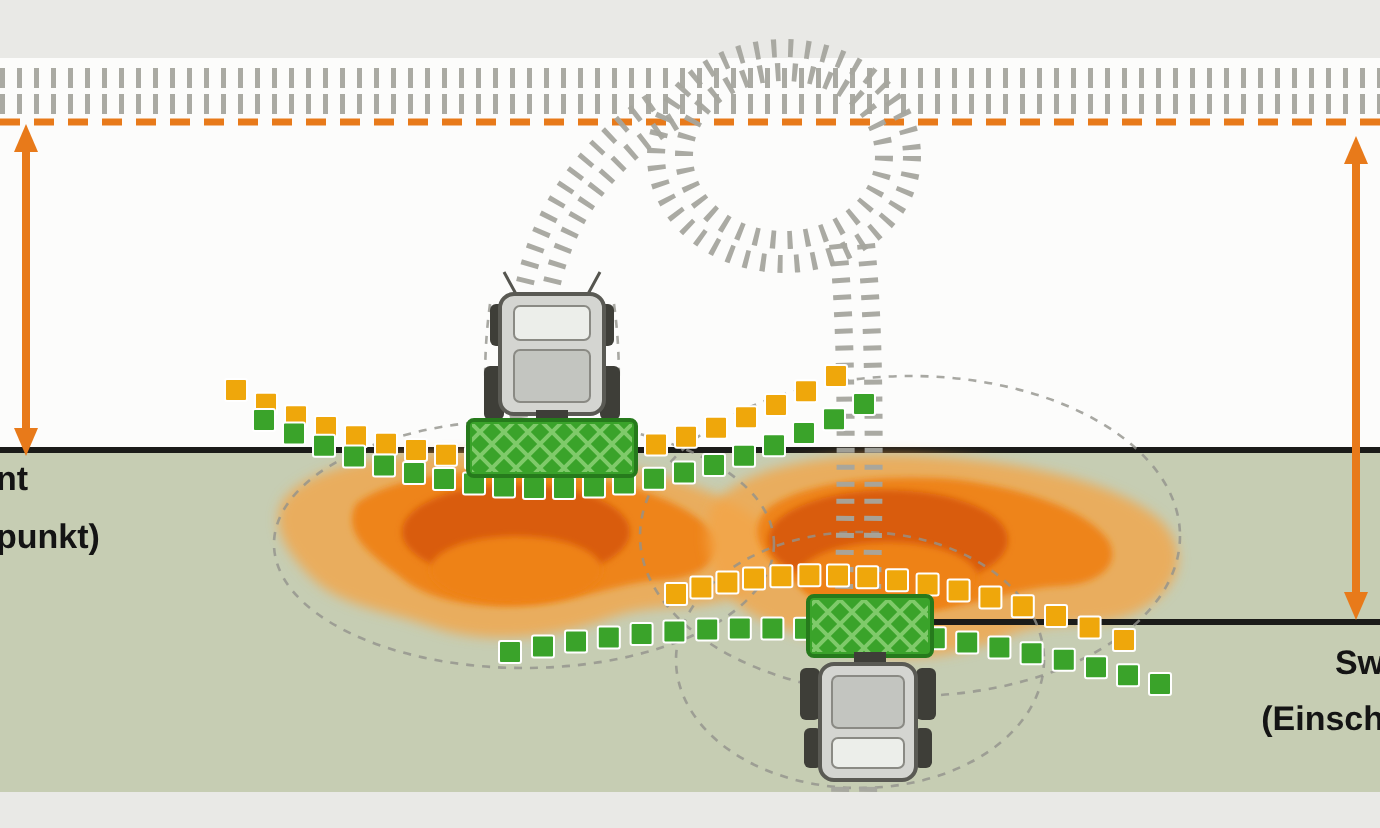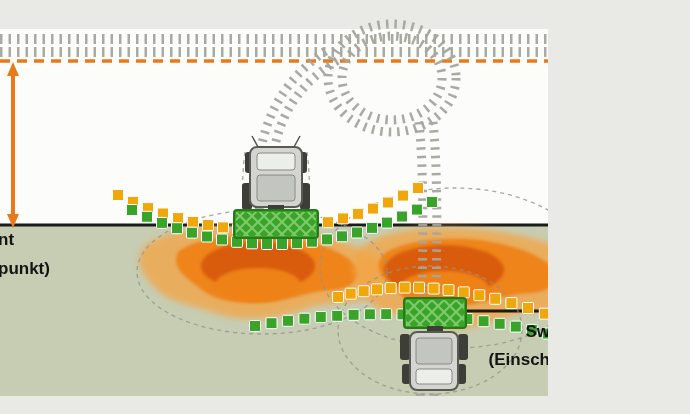--- a/index.html
+++ b/index.html
@@ -1,16 +1,16 @@
 <!DOCTYPE html>
 <html style="--bg-strip: #e9e9e6; --field-white: #fcfcfb; --field-green: #c6cdb3; --accent-orange: #e87a1a; --track-gray: #a5a59e; --guide-gray: #92928c; --blob-light: #f3a447; --blob-mid: #ee8214; --blob-dark: #d95c09; --swath-yellow: #efa70b; --swath-green: #3aa32a; --tractor-green: #3aa32a; --tractor-dark-green: #267a1c; --lattice-green: #7fca6a; --cab-gray: #d4d5d1; --cab-outline: #5a5a54; --line-black: #1b1b19;"><head>
 <meta charset="utf-8">
 <style>
   html,body{margin:0;padding:0;background:#e9e9e6;}
-  #stage{position:relative;width:548px;height:414px;overflow:hidden;
+  #stage{position:relative;width:690px;height:414px;overflow:hidden;
          font-family:"Liberation Sans",sans-serif;}
   #stage svg{position:absolute;left:0;top:0;display:block;}
   .label{position:absolute;font-weight:bold;font-size:17px;line-height:1;
          color:#141414;white-space:nowrap;}
   .label.right{text-align:right;}
   .tread{fill:none;stroke:var(--track-gray);stroke-width:9;stroke-dasharray:2.5 6;opacity:.95;}
   .tread-wide{fill:none;stroke:var(--track-gray);stroke-width:10;stroke-dasharray:2.5 6;opacity:.95;}
   .guide{fill:none;stroke:var(--guide-gray);stroke-width:1.3;stroke-dasharray:4 4;opacity:.8;}
 </style>
 </head>

